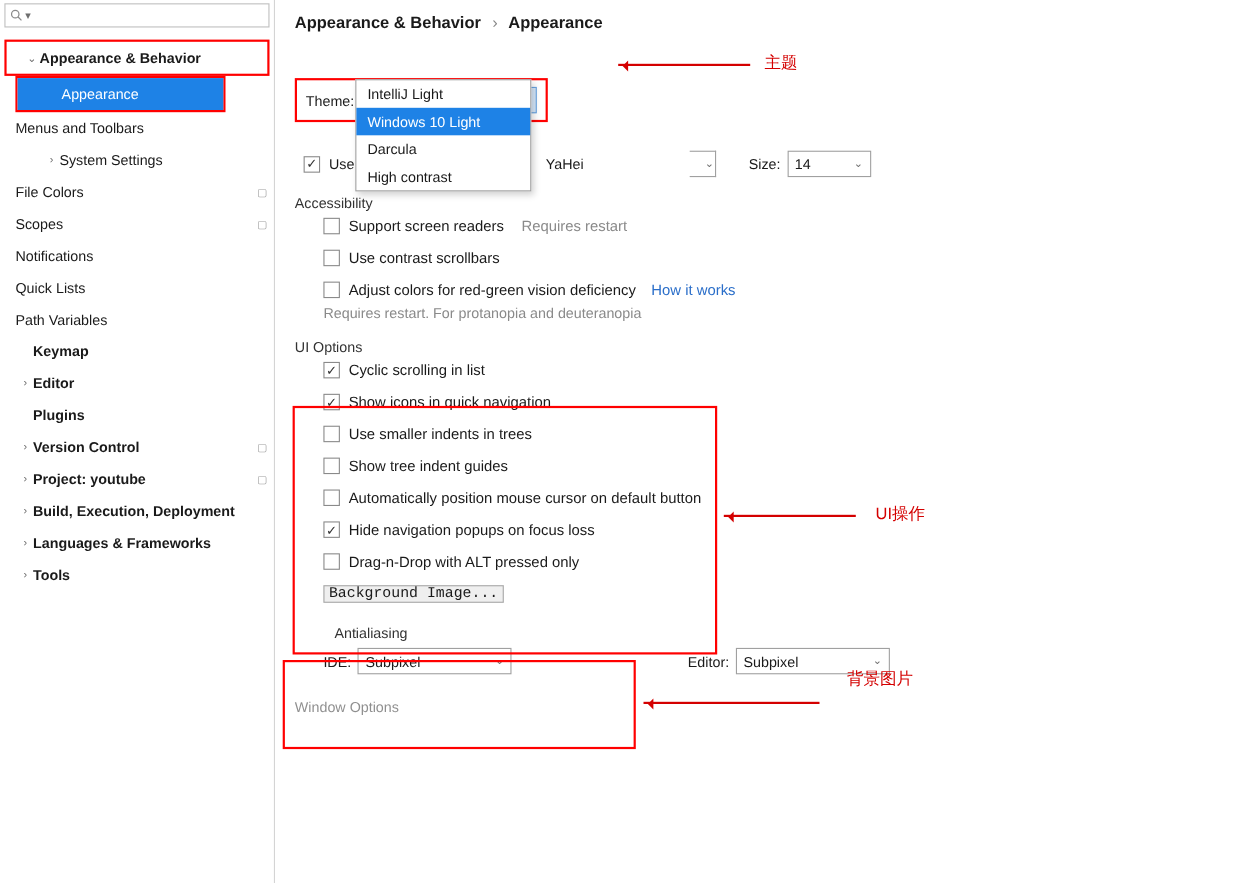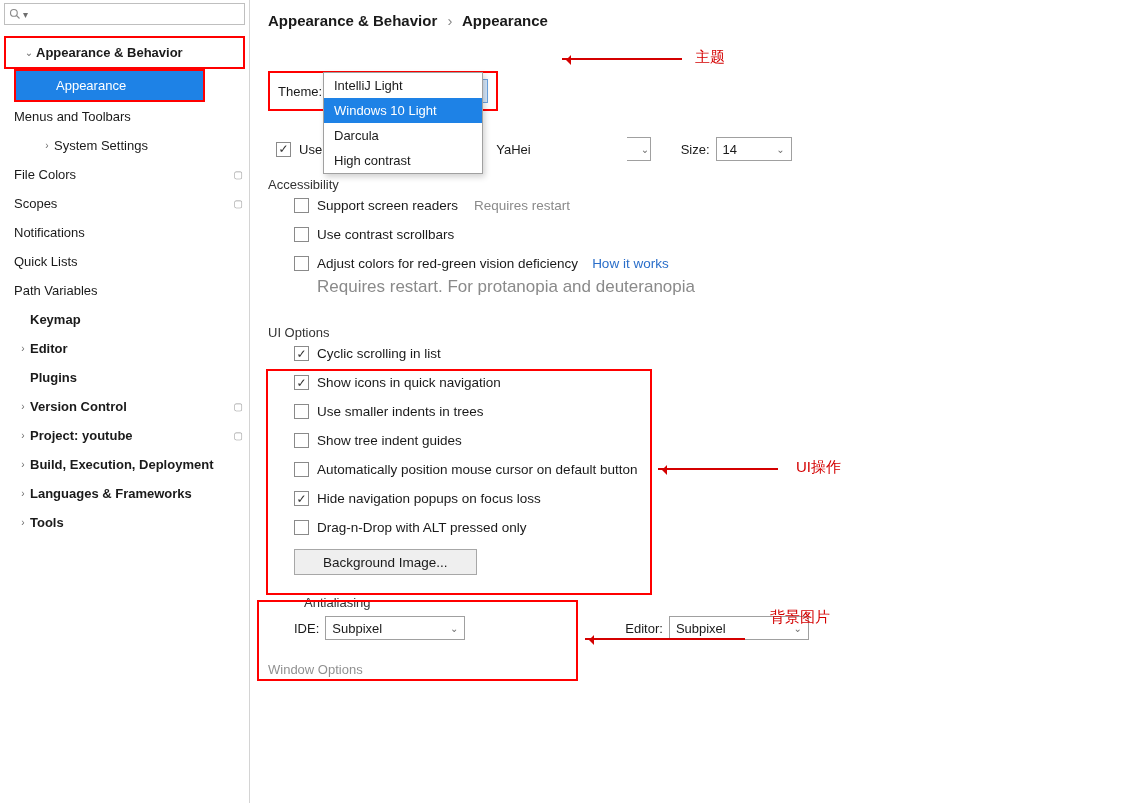--- a/index.html
+++ b/index.html
@@ -44,24 +44,24 @@
 .combo .dd { margin-left: 8px; color: #6e6e6e; font-size: 10px; }
 
 .popup { position: absolute; background: #fff; border: 1px solid #a0a0a0; box-shadow: 2px 3px 6px rgba(0,0,0,.18); z-index: 5; }
 .popup .opt { padding: 4px 10px; height: 25px; display: flex; align-items: center; cursor: pointer; }
 .popup .opt.sel { background: #1e82e6; color: #fff; }
 
 .sect-title { font-size: 13px; color: #333; margin-top: 16px; margin-bottom: 6px; position: relative; }
 .indent { padding-left: 26px; }
 .opt-row { display: flex; align-items: center; margin-bottom: 14px; font-size: 13.5px; }
 .hint { color: #8a8a8a; }
-.subhint { color: #8a8a8a; margin-left: 23px; margin-top: -8px; margin-bottom: 14px; font-size: 17px; }
+.subhint { color: #8a8a8a; margin-top: -8px; margin-bottom: 14px; font-size: 13px; }
 .link { color: #2a6ec9; margin-left: 14px; cursor: pointer; }
 
-.btn { display: inline-flex; align-items: center; border: 1px solid #a7a7a7; background: #efefef; height: 26px; padding: 0 28px; cursor: pointer; }
+.btn { display: inline-flex; align-items: center; border: 1px solid #a7a7a7; background: #efefef; height: 16px; padding: 0 4px; cursor: pointer; font-family: Liberation Mono, monospace; }
 
 .annot { position: absolute; color: #d40000; font-size: 15px; font-family: "Microsoft YaHei","Segoe UI",sans-serif; pointer-events: none; }
 .arrow-line { position: absolute; height: 0; border-top: 2px solid #d40000; pointer-events: none; }
 .arrow-line::before { content: ""; position: absolute; left: -1px; top: -5px; border: 5px solid transparent; border-right-color: #d40000; }
 </style>
 </head>
 <body>
 
 <div class="layout">
 
@@ -212,21 +212,21 @@
         </div>
       <div class="opt-row">
           <span class="cbx"></span>
           <span>Adjust colors for red-green vision deficiency</span>
           <span class="link">How it works</span>
         </div>
       <div class="subhint">Requires restart. For protanopia and deuteranopia</div>
     </div>
 
     
-    <div class="sect-title" style="margin-top:28px;">UI Options</div>
+    <div class="sect-title" style="margin-top:16px;">UI Options</div>
     <div class="indent" style="position:relative;">
       <div class="opt-row">
           <span class="cbx checked"></span>
           <span>Cyclic scrolling in list</span>
         </div>
       <div class="opt-row">
           <span class="cbx checked"></span>
           <span>Show icons in quick navigation</span>
         </div>
       <div class="opt-row">

